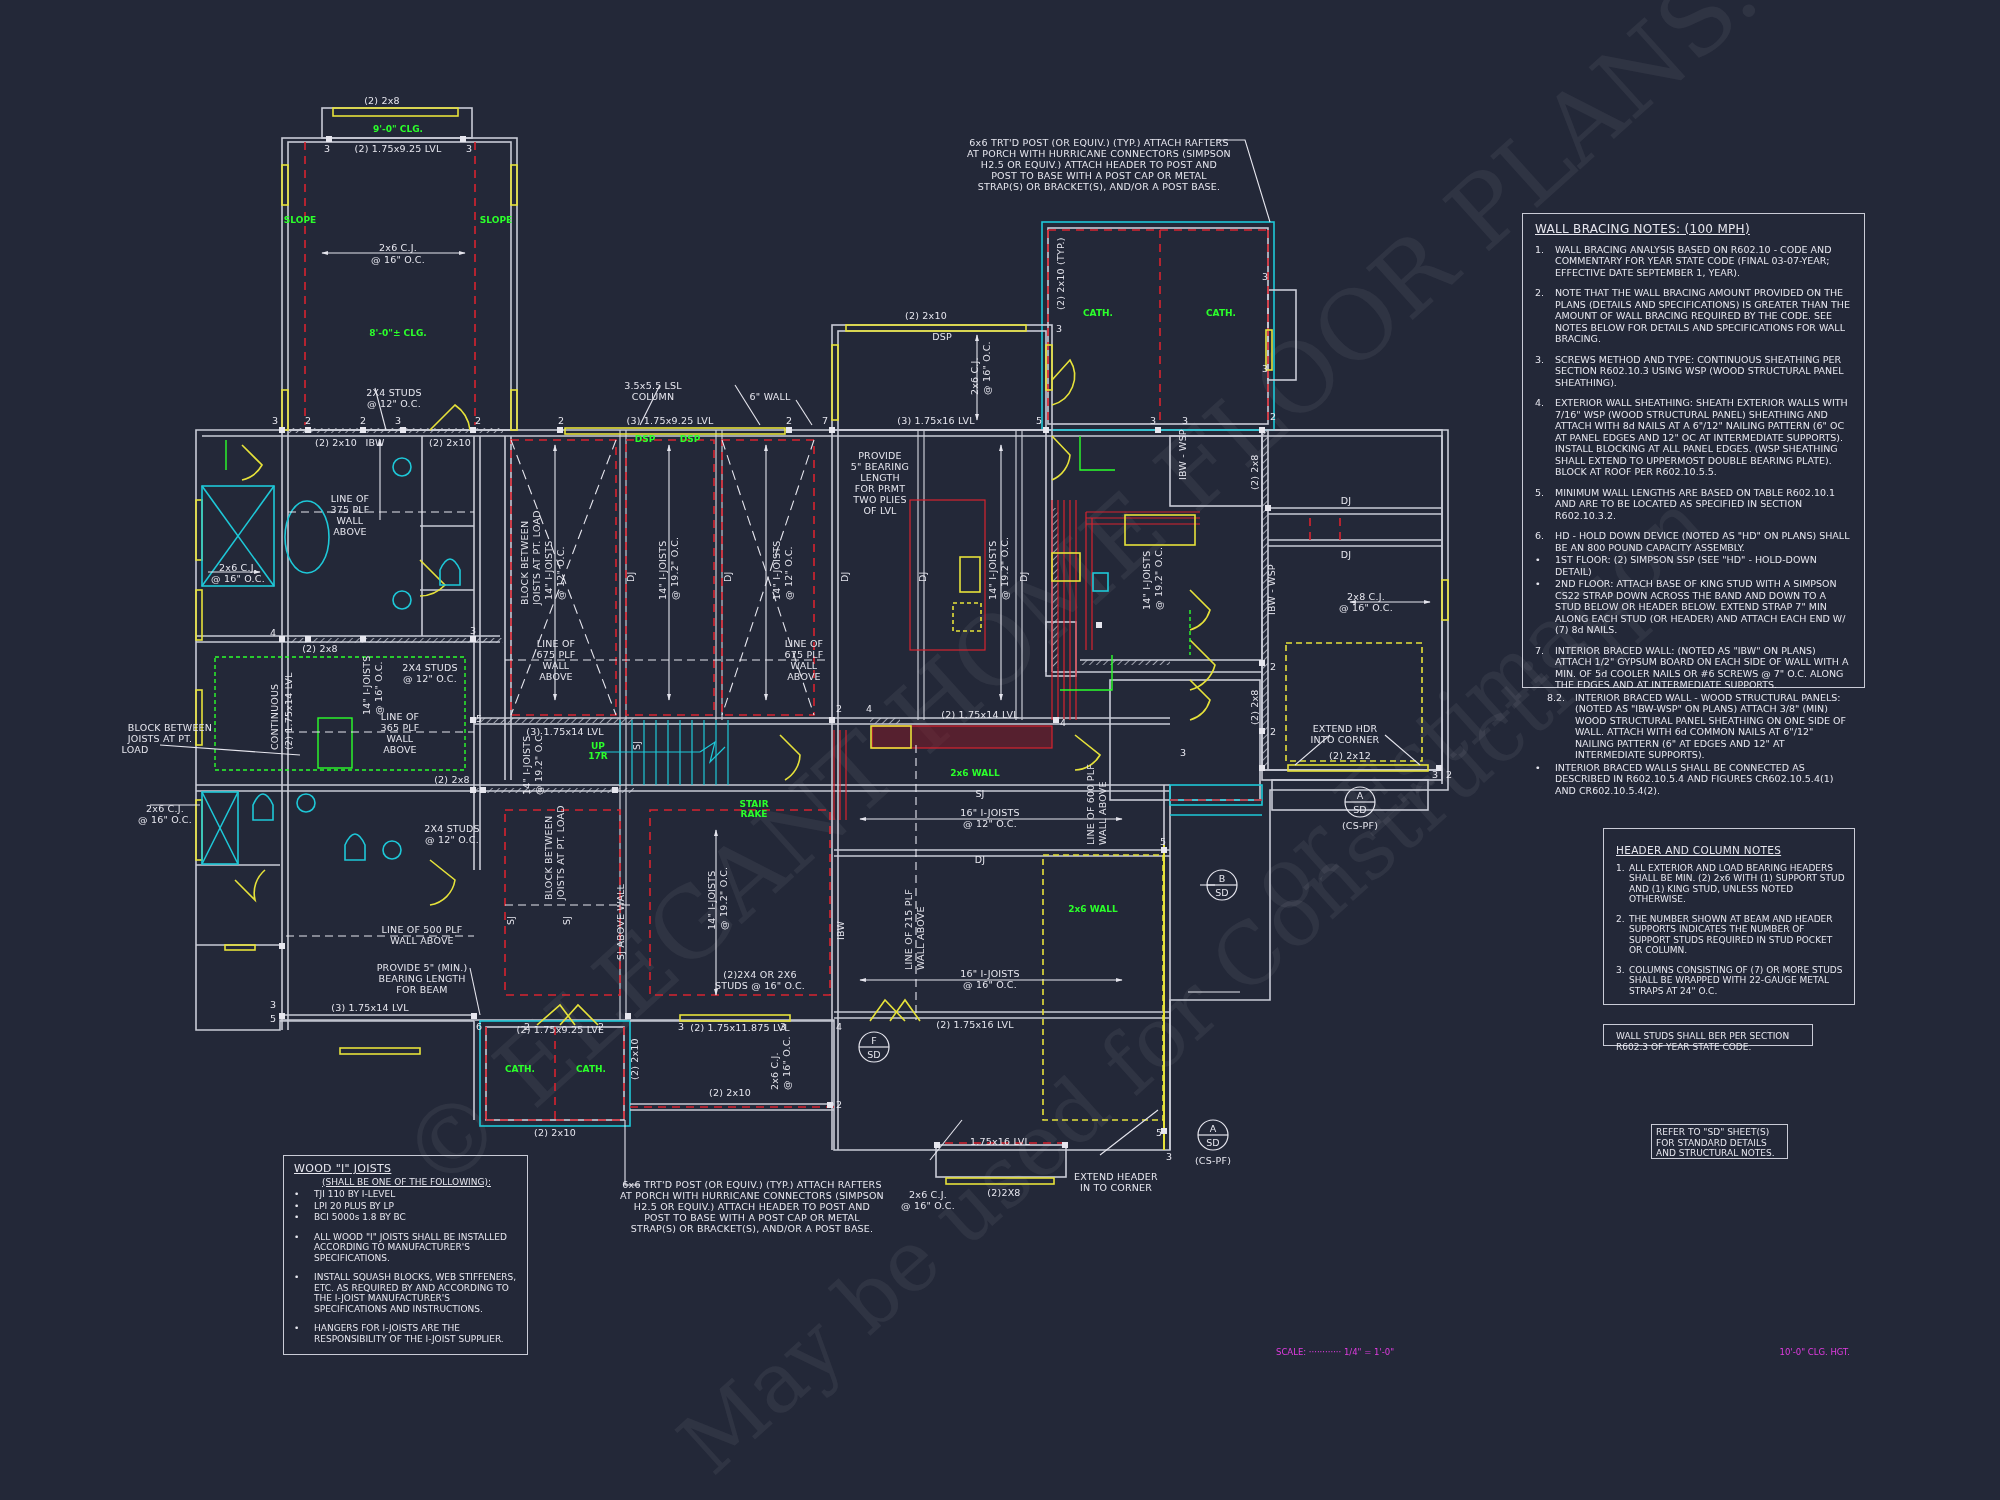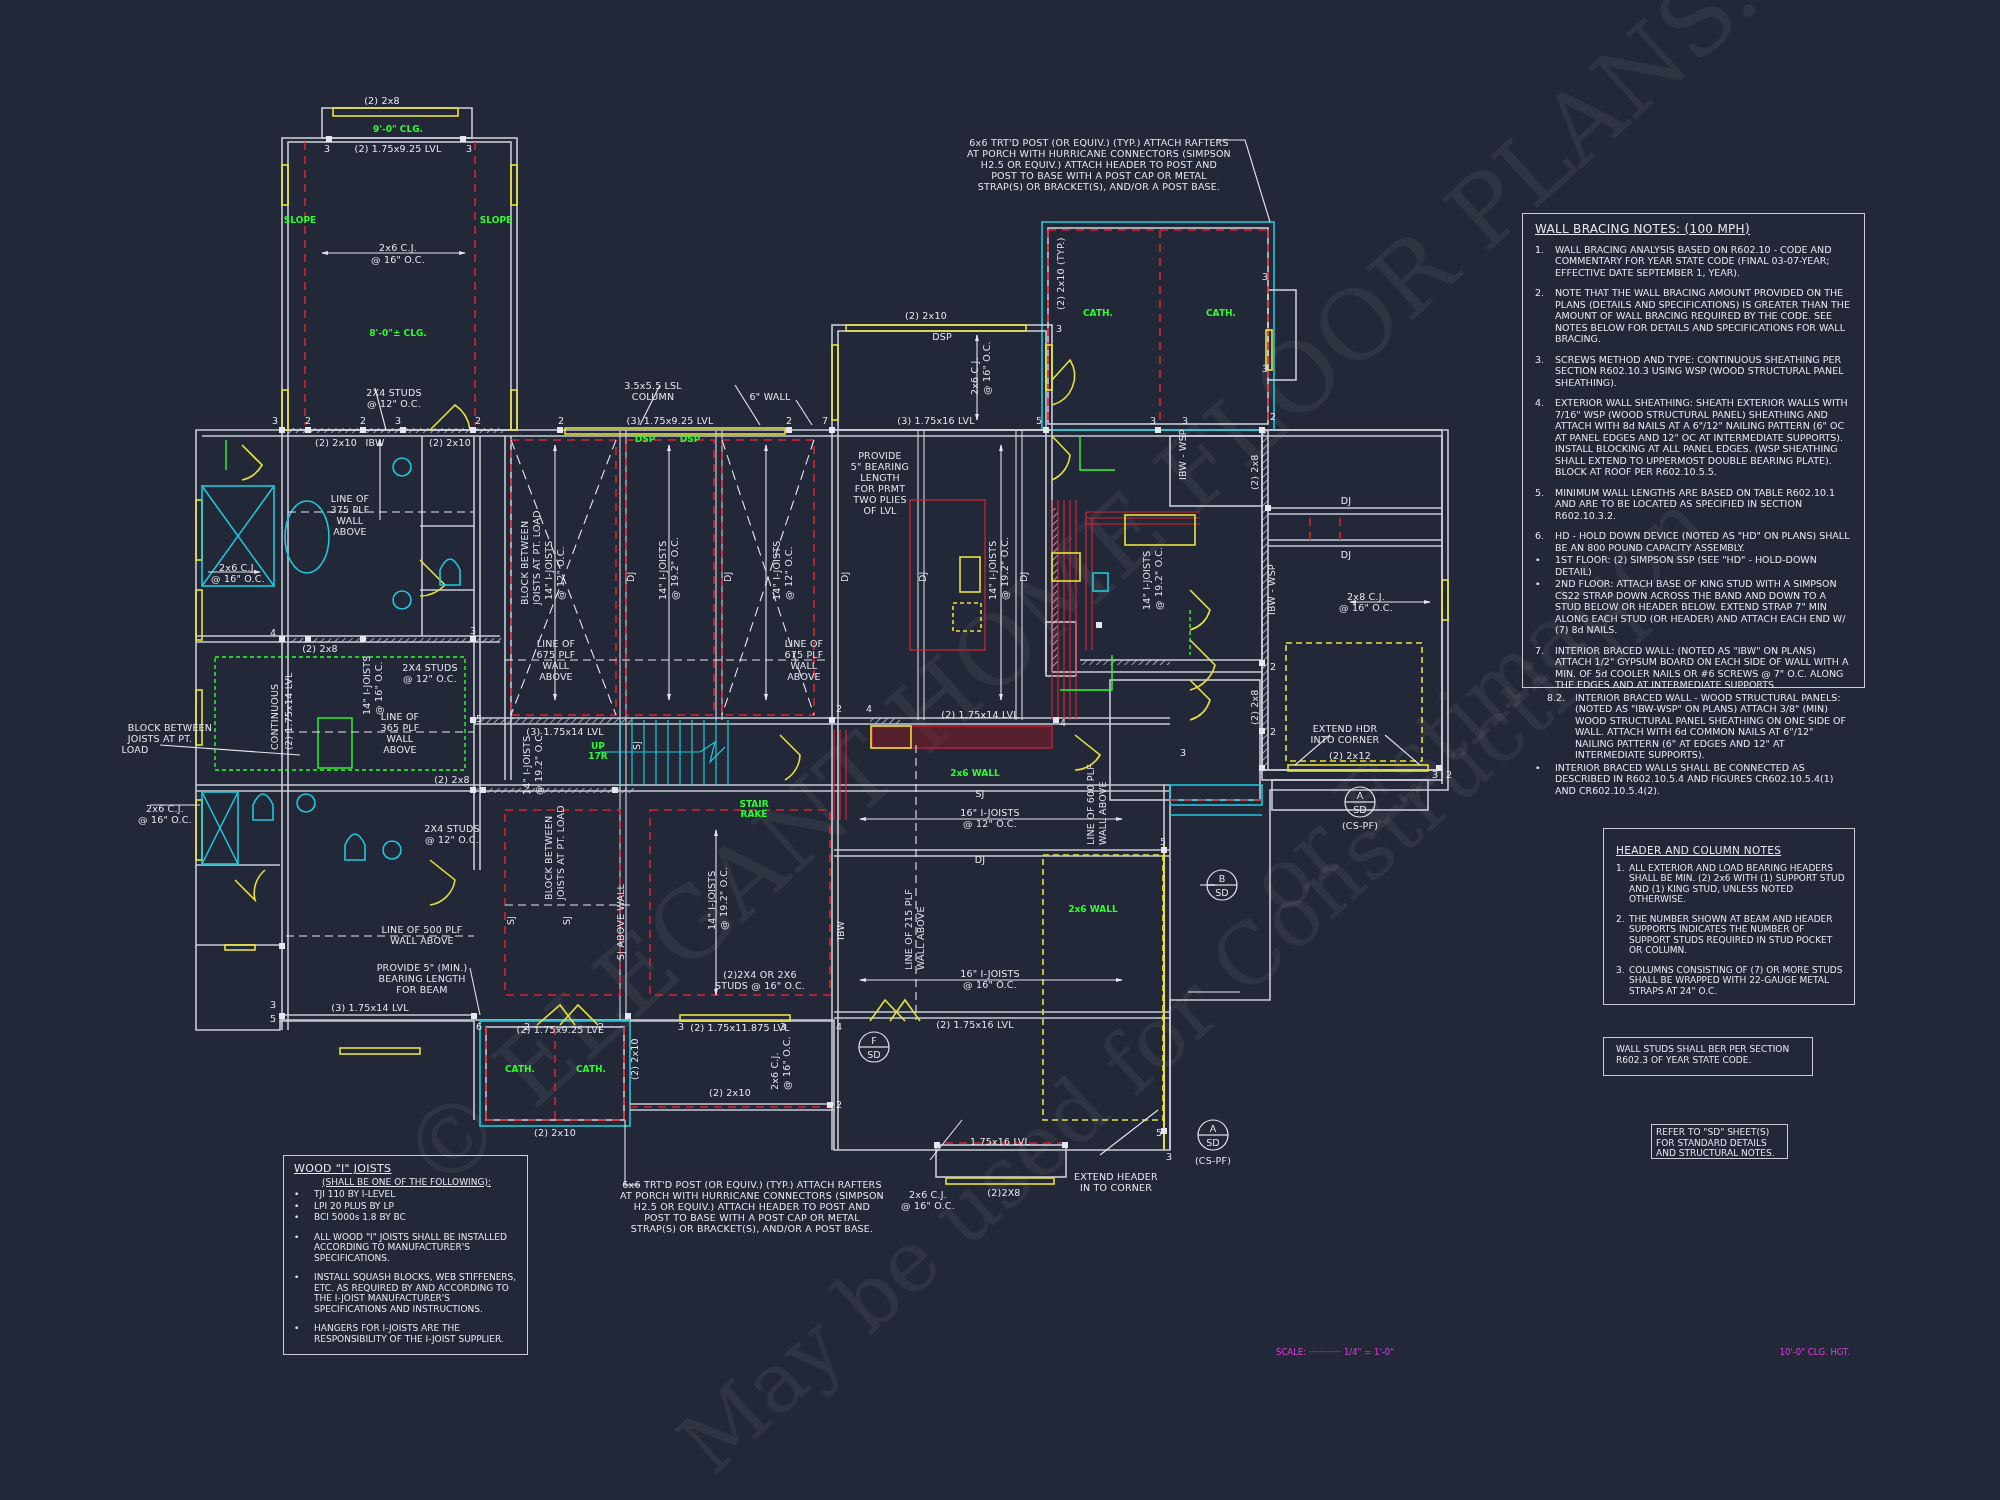--- a/index.html
+++ b/index.html
@@ -616,21 +616,21 @@
 
   <div class="note-box" style="left:1603px;top:828px;width:252px;height:177px;padding:16px 8px 4px 12px;font-size:9px;line-height:10.5px;">
     <h3 style="font-size:10.5px;margin-bottom:7px;">HEADER AND COLUMN NOTES</h3>
     <ol>
       <li style="padding-left:13px;"><span class="n">1.</span><span>ALL EXTERIOR AND LOAD BEARING HEADERS SHALL BE MIN. (2) 2x6 WITH (1) SUPPORT STUD AND (1) KING STUD, UNLESS NOTED OTHERWISE.</span></li>
       <li style="padding-left:13px;"><span class="n">2.</span><span>THE NUMBER SHOWN AT BEAM AND HEADER SUPPORTS INDICATES THE NUMBER OF SUPPORT STUDS REQUIRED IN STUD POCKET OR COLUMN.</span></li>
       <li style="padding-left:13px;"><span class="n">3.</span><span>COLUMNS CONSISTING OF (7) OR MORE STUDS SHALL BE WRAPPED WITH 22-GAUGE METAL STRAPS AT 24" O.C.</span></li>
     </ol>
   </div>
 
-  <div class="note-box" style="left:1603px;top:1024px;width:210px;height:39px;padding:6px 8px 4px 12px;font-size:9px;line-height:10.5px;margin-top:13px;">WALL STUDS SHALL BER PER SECTION R602.3 OF YEAR STATE CODE.</div>
+  <div class="note-box" style="left:1603px;top:1024px;width:210px;height:22px;padding:6px 8px 4px 12px;font-size:9px;line-height:10.5px;">WALL STUDS SHALL BER PER SECTION R602.3 OF YEAR STATE CODE.</div>
 
   <div class="note-box" style="left:1651px;top:1124px;width:137px;height:35px;padding:2px 4px;font-size:9px;line-height:10.5px;">REFER TO "SD" SHEET(S) FOR STANDARD DETAILS AND STRUCTURAL NOTES.</div>
 
   <div class="note-box" style="left:283px;top:1155px;width:245px;height:200px;padding:8px 8px 4px 10px;font-size:9px;line-height:10.5px;">
     <h3 style="font-size:11px;margin-bottom:2px;">WOOD "I" JOISTS</h3>
     <span class="sub">(SHALL BE ONE OF THE FOLLOWING):</span>
     <ul>
       <li class="tight"><span class="n">•</span><span>TJI 110 BY I-LEVEL</span></li>
       <li class="tight"><span class="n">•</span><span>LPI 20 PLUS BY LP</span></li>
       <li><span class="n">•</span><span>BCI 5000s 1.8 BY BC</span></li>

